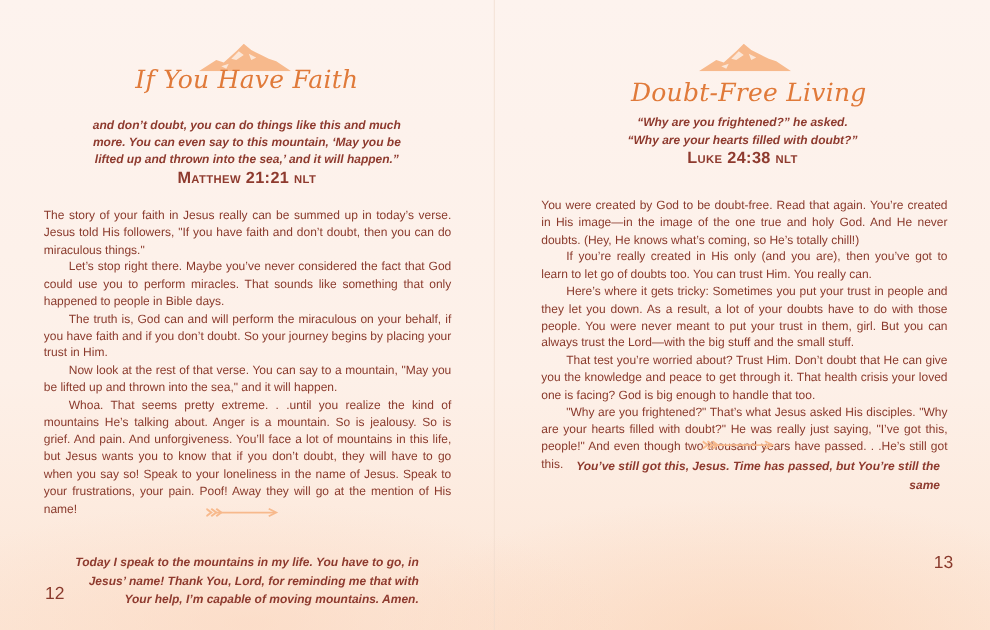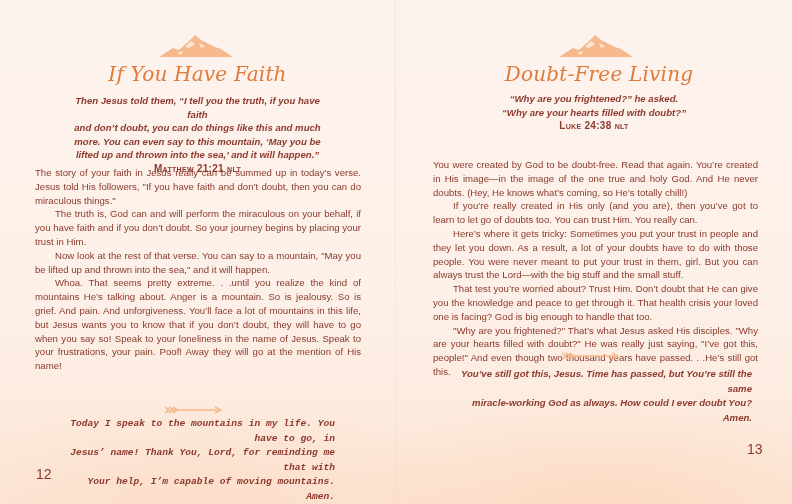--- a/index.html
+++ b/index.html
@@ -31,38 +31,38 @@
     .page.right .mountain { left: 163px; top: 35px; }
     .title {
       position: absolute; left: 0; right: 0;
       text-align: center;
       font-family: "DejaVu Serif", serif;
       font-style: italic;
       color: #e07a3a;
       font-size: 20px;
       letter-spacing: 0.2px;
     }
-    .page.left .title { top: 62px; }
+    .page.left .title { top: 51px; }
     .page.right .title { top: 62px; left: 10px; text-align: center; }
     .verse {
       position: absolute; left: 0; right: 0;
       text-align: center;
       font-style: italic;
       font-weight: bold;
       font-size: 9.6px;
       line-height: 13.6px;
       color: #8e3a2e;
     }
     .page.left .verse { top: 94px; padding: 0 70px 0 70px; }
     .page.right .verse { top: 92px; padding: 0 80px 0 80px; }
     .verse .ref {
       display: block;
       font-style: normal;
       font-variant: small-caps;
-      font-size: 10px;
+      font-size: 13px;
       letter-spacing: 0.3px;
     }
     .body {
       position: absolute;
       font-size: 9.6px;
       line-height: 13.8px;
       text-align: justify;
       color: #8a3a2c;
     }
     .page.left .body { left: 35px; width: 326px; top: 166px; }
@@ -77,21 +77,21 @@
     .page.right .arrow { left: 166px; top: 352px; }
     .prayer {
       position: absolute; left: 0; right: 0;
       text-align: right;
       font-style: italic;
       font-weight: bold;
       font-size: 9.6px;
       line-height: 14.6px;
       color: #8e3a2e;
     }
-    .page.left .prayer { top: 417px; padding: 0 60px; font-family: Liberation Mono, monospace; }
+    .page.left .prayer { top: 444px; padding: 0 60px; }
     .page.right .prayer { top: 367px; padding: 0 40px; left: 10px; }
     .pagenum {
       position: absolute;
       font-size: 14px;
       color: #8a3a2c;
     }
     .page.left .pagenum { left: 36px; top: 466px; }
     .page.right .pagenum { left: 747px; top: 441px; }
     .page.right .pagenum { left: 351px; }
   </style>
@@ -100,28 +100,28 @@
 
 <div class="spread">
 
   <div class="page left">
     <svg class="mountain" viewBox="0 0 74 22">
       <path d="M0 22 L14 13 L20 15 L30 6 L36 0 L42 5 L50 9 L56 12 L62 14 L74 22 Z" fill="#f7b98c"></path>
       <path d="M26 12 L32 6 L36 9 L30 13 Z M40 8 L46 11 L42 13 Z M18 18 L24 16 L22 20 Z" fill="#fdf1ea" opacity="0.8"></path>
     </svg>
     <div class="title">If You Have Faith</div>
     <div class="verse">
-      <div>Then Jesus told them, “I tell you the truth, if you have faith</div>
       <div>and don’t doubt, you can do things like this and much</div>
       <div>more. You can even say to this mountain, ‘May you be</div>
       <div>lifted up and thrown into the sea,’ and it will happen.”</div>
       <span class="ref">Matthew 21:21 nlt</span>
     </div>
     <div class="body">
       <p>The story of your faith in Jesus really can be summed up in today’s verse. Jesus told His followers, "If you have faith and don’t doubt, then you can do miraculous things."</p>
+      <p class="ind">Let’s stop right there. Maybe you’ve never considered the fact that God could use you to perform miracles. That sounds like something that only happened to people in Bible days.</p>
       <p class="ind">The truth is, God can and will perform the miraculous on your behalf, if you have faith and if you don’t doubt. So your journey begins by placing your trust in Him.</p>
       <p class="ind">Now look at the rest of that verse. You can say to a mountain, "May you be lifted up and thrown into the sea," and it will happen.</p>
       <p class="ind">Whoa. That seems pretty extreme. . .until you realize the kind of mountains He’s talking about. Anger is a mountain. So is jealousy. So is grief. And pain. And unforgiveness. You’ll face a lot of mountains in this life, but Jesus wants you to know that if you don’t doubt, they will have to go when you say so! Speak to your loneliness in the name of Jesus. Speak to your frustrations, your pain. Poof! Away they will go at the mention of His name!</p>
     </div>
     <svg class="arrow" viewBox="0 0 58 8">
       <path d="M0 1 L4 4 L0 7 M4 1 L8 4 L4 7 M8 1 L12 4 L8 7" stroke="#f7b98c" stroke-width="1.6" fill="none"></path>
       <line x1="8" y1="4" x2="55" y2="4" stroke="#f7b98c" stroke-width="1.4"></line>
       <path d="M50 1 L56 4 L50 7" stroke="#f7b98c" stroke-width="1.4" fill="none"></path>
     </svg>
     <div class="prayer">
@@ -150,18 +150,17 @@
       <p class="ind">That test you’re worried about? Trust Him. Don’t doubt that He can give you the knowledge and peace to get through it. That health crisis your loved one is facing? God is big enough to handle that too.</p>
       <p class="ind">"Why are you frightened?" That’s what Jesus asked His disciples. "Why are your hearts filled with doubt?" He was really just saying, "I’ve got this, people!" And even though two thousand years have passed. . .He’s still got this.</p>
     </div>
     <svg class="arrow" viewBox="0 0 58 8">
       <path d="M0 1 L4 4 L0 7 M4 1 L8 4 L4 7 M8 1 L12 4 L8 7" stroke="#f7b98c" stroke-width="1.6" fill="none"></path>
       <line x1="8" y1="4" x2="55" y2="4" stroke="#f7b98c" stroke-width="1.4"></line>
       <path d="M50 1 L56 4 L50 7" stroke="#f7b98c" stroke-width="1.4" fill="none"></path>
     </svg>
     <div class="prayer">
       <div>You’ve still got this, Jesus. Time has passed, but You’re still the same</div>
-      <div>miracle-working God as always. How could I ever doubt You? Amen.</div>
     </div>
     <div class="pagenum">13</div>
   </div>
 
 </div>
 
 </body></html>

